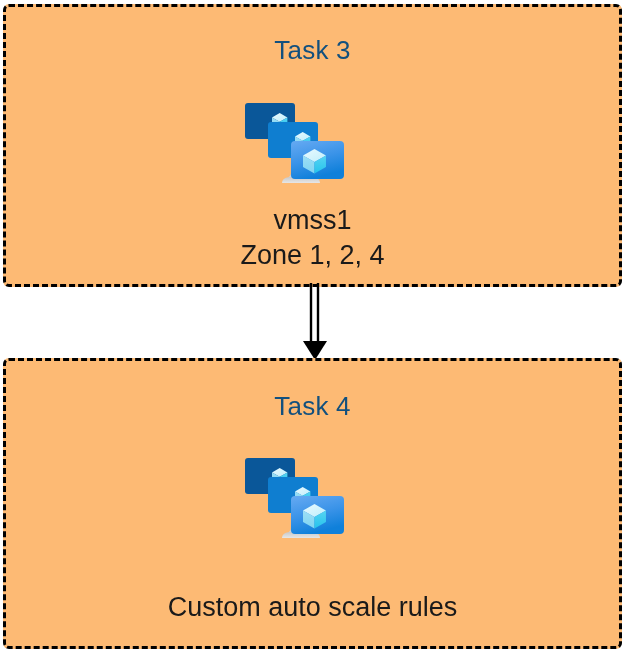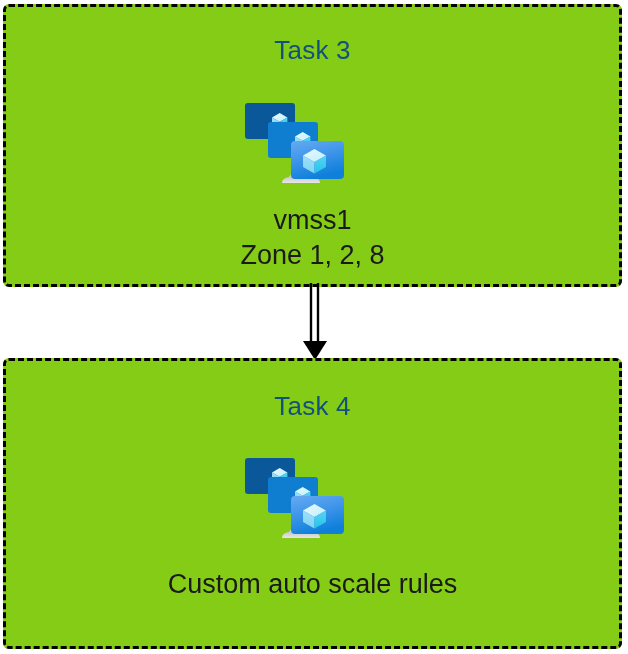--- a/index.html
+++ b/index.html
@@ -17,21 +17,21 @@
 
   .canvas {
     position: absolute;
     inset: 0;
   }
 
   
   .task-box {
     position: absolute;
     box-sizing: border-box;
-    background: #84cc16;
+    background: #fdba74;
     border: 3px dashed #000000;
     border-radius: 6px;
   }
   #task-box-3 {
     left: 3px;
     top: 4px;
     width: 619px;
     height: 283px;
   }
   #task-box-4 {
@@ -154,21 +154,21 @@
           <g transform="translate(58,49) scale(0.82)">
             <polygon points="0,8 14,0 28,8 14,16" fill="url(#gCubeT3)"></polygon>
             <polygon points="0,8 14,16 14,30 0,22" fill="url(#gCubeL3)"></polygon>
             <polygon points="28,8 28,22 14,30 14,16" fill="url(#gCubeR3)"></polygon>
           </g>
         </g>
       </svg>
     </div>
 
     <div class="task-caption">vmss1
-Zone 1, 2, 8</div>
+Zone 1, 2, 4</div>
   </div>
 
   <div id="connector-arrow">
     <svg width="40" height="78" viewBox="0 0 40 78" xmlns="http://www.w3.org/2000/svg">
 
       <line x1="15" y1="0" x2="15" y2="60" stroke="#000000" stroke-width="2.4"></line>
       <line x1="22" y1="0" x2="22" y2="60" stroke="#000000" stroke-width="2.4"></line>
 
       <polygon points="7,58 31,58 19,77" fill="#000000"></polygon>
     </svg>
@@ -233,16 +233,16 @@
           <rect x="46" y="41" width="53" height="38" rx="4" fill="url(#gFront4)"></rect>
           <g transform="translate(58,49) scale(0.82)">
             <polygon points="0,8 14,0 28,8 14,16" fill="url(#gCubeT4)"></polygon>
             <polygon points="0,8 14,16 14,30 0,22" fill="url(#gCubeL4)"></polygon>
             <polygon points="28,8 28,22 14,30 14,16" fill="url(#gCubeR4)"></polygon>
           </g>
         </g>
       </svg>
     </div>
 
-    <div class="task-caption" style="top:206px;">Custom auto scale rules</div>
+    <div class="task-caption" style="top:229px;">Custom auto scale rules</div>
   </div>
 
 </div>
 
 </body></html>

